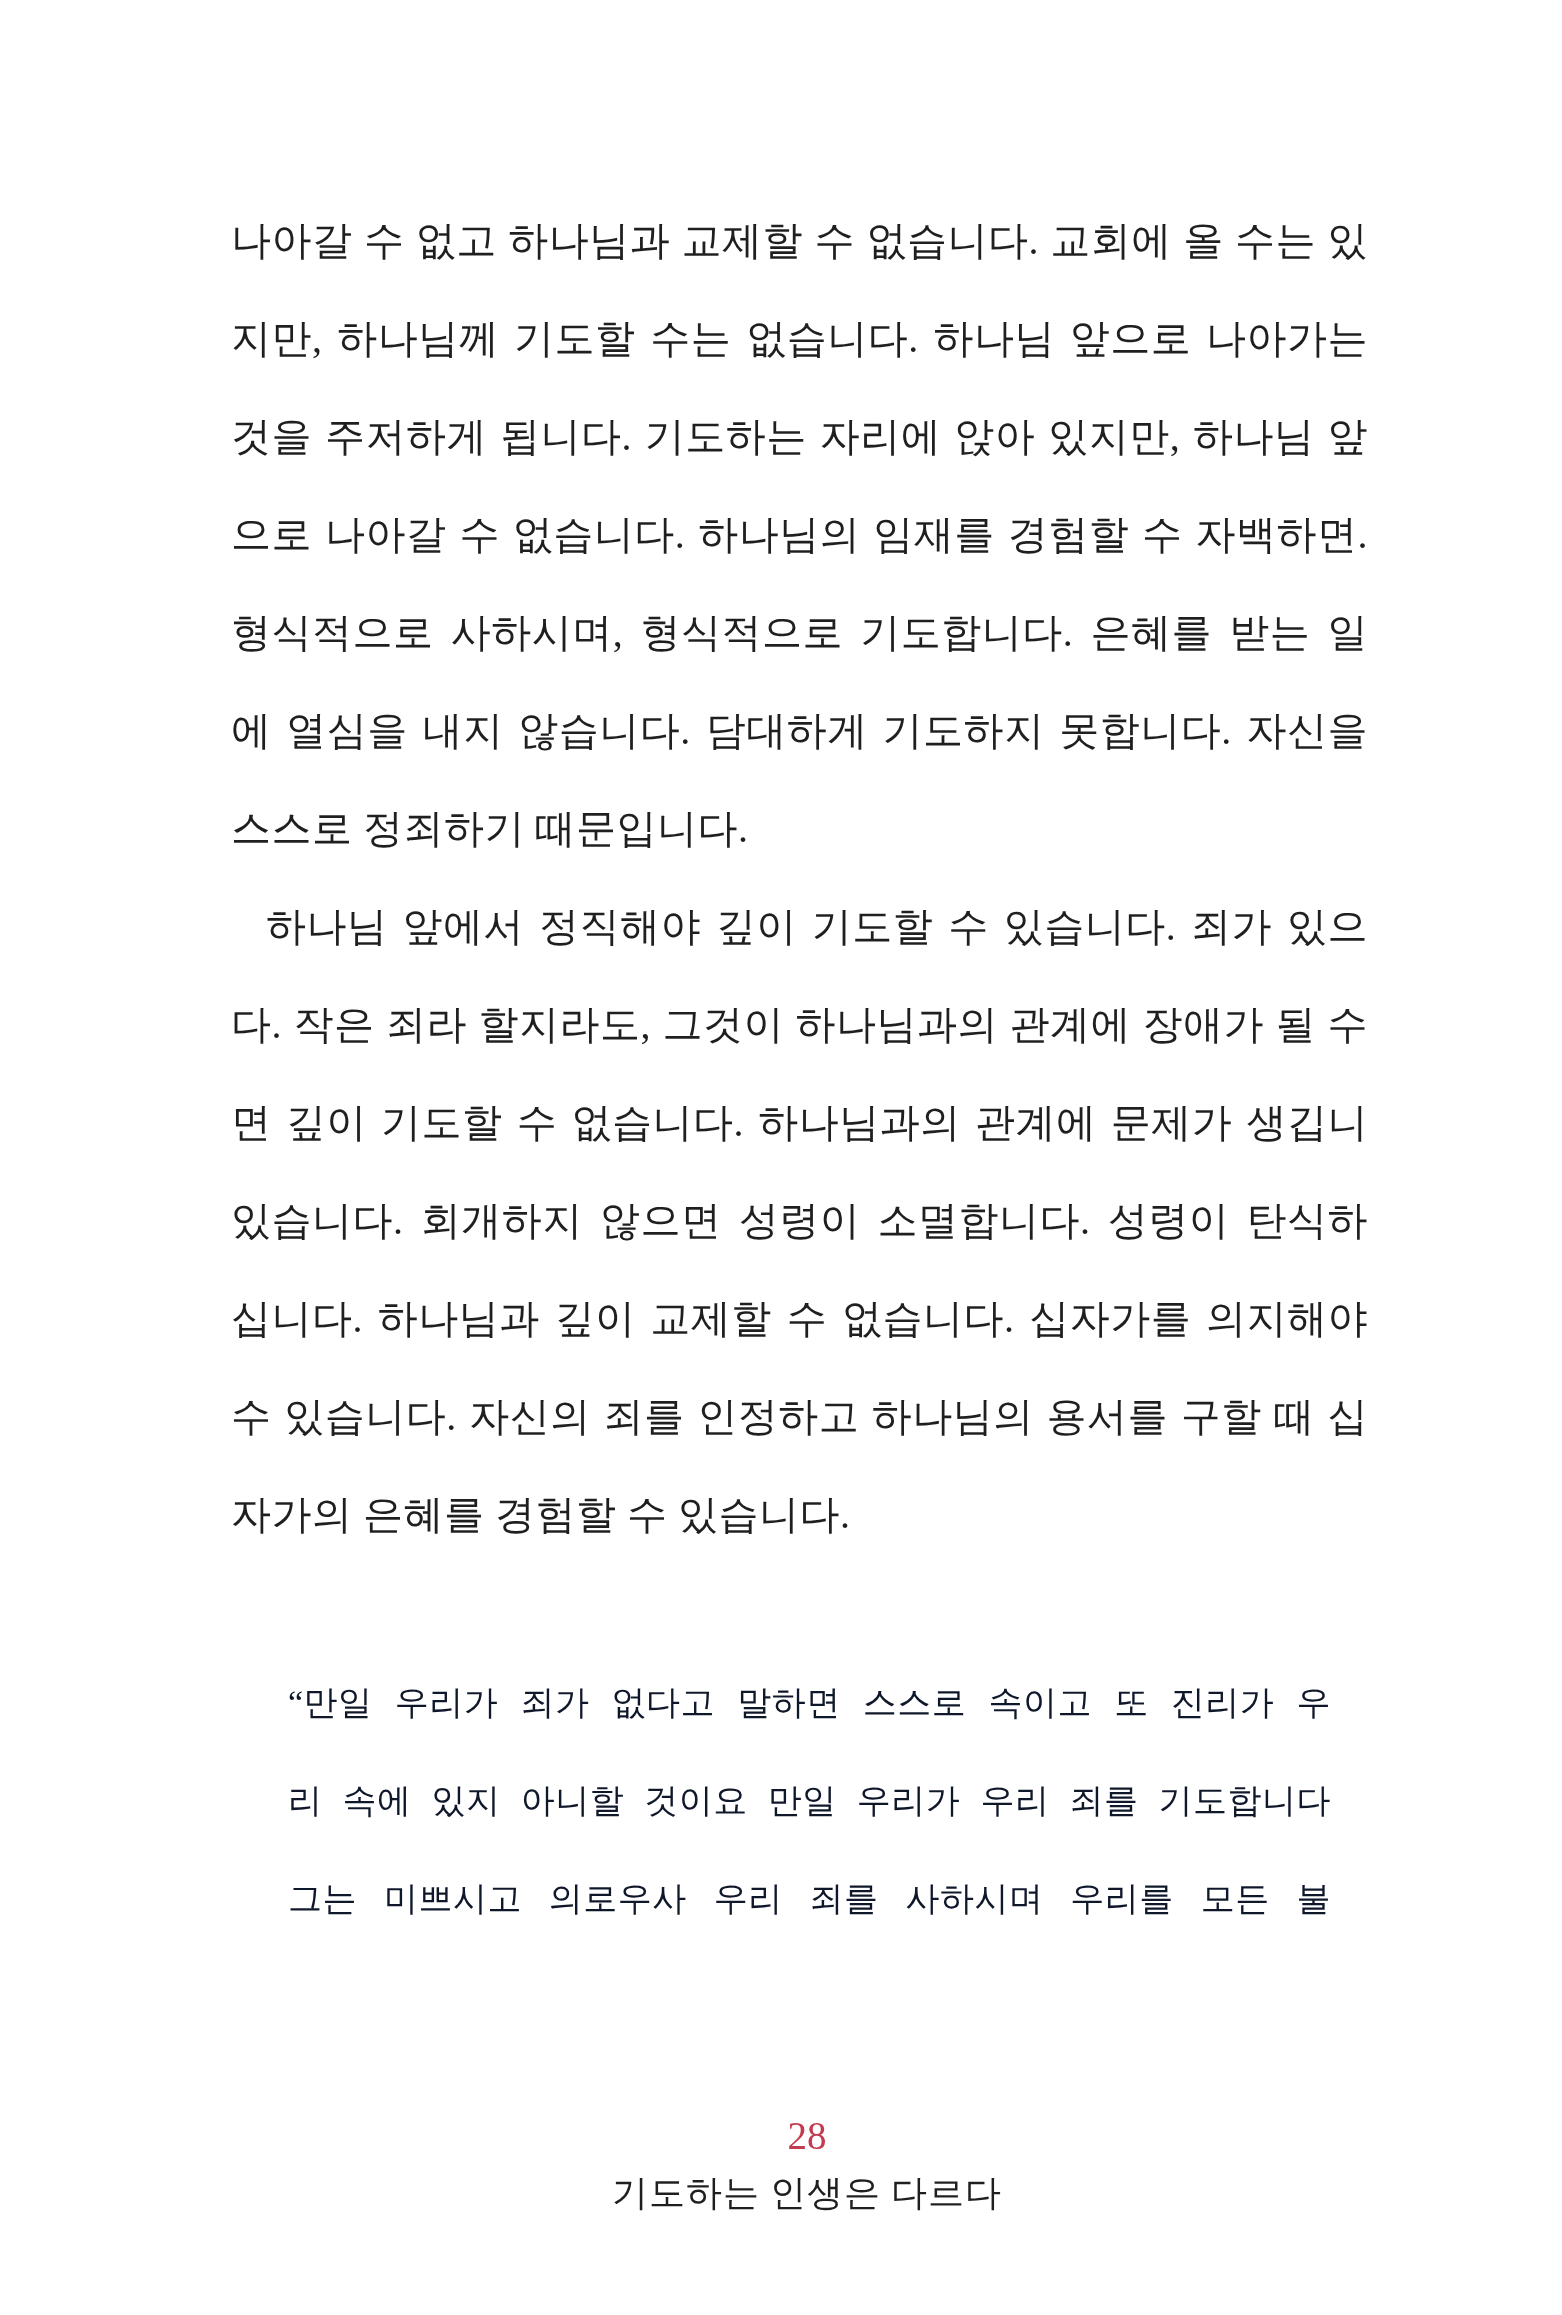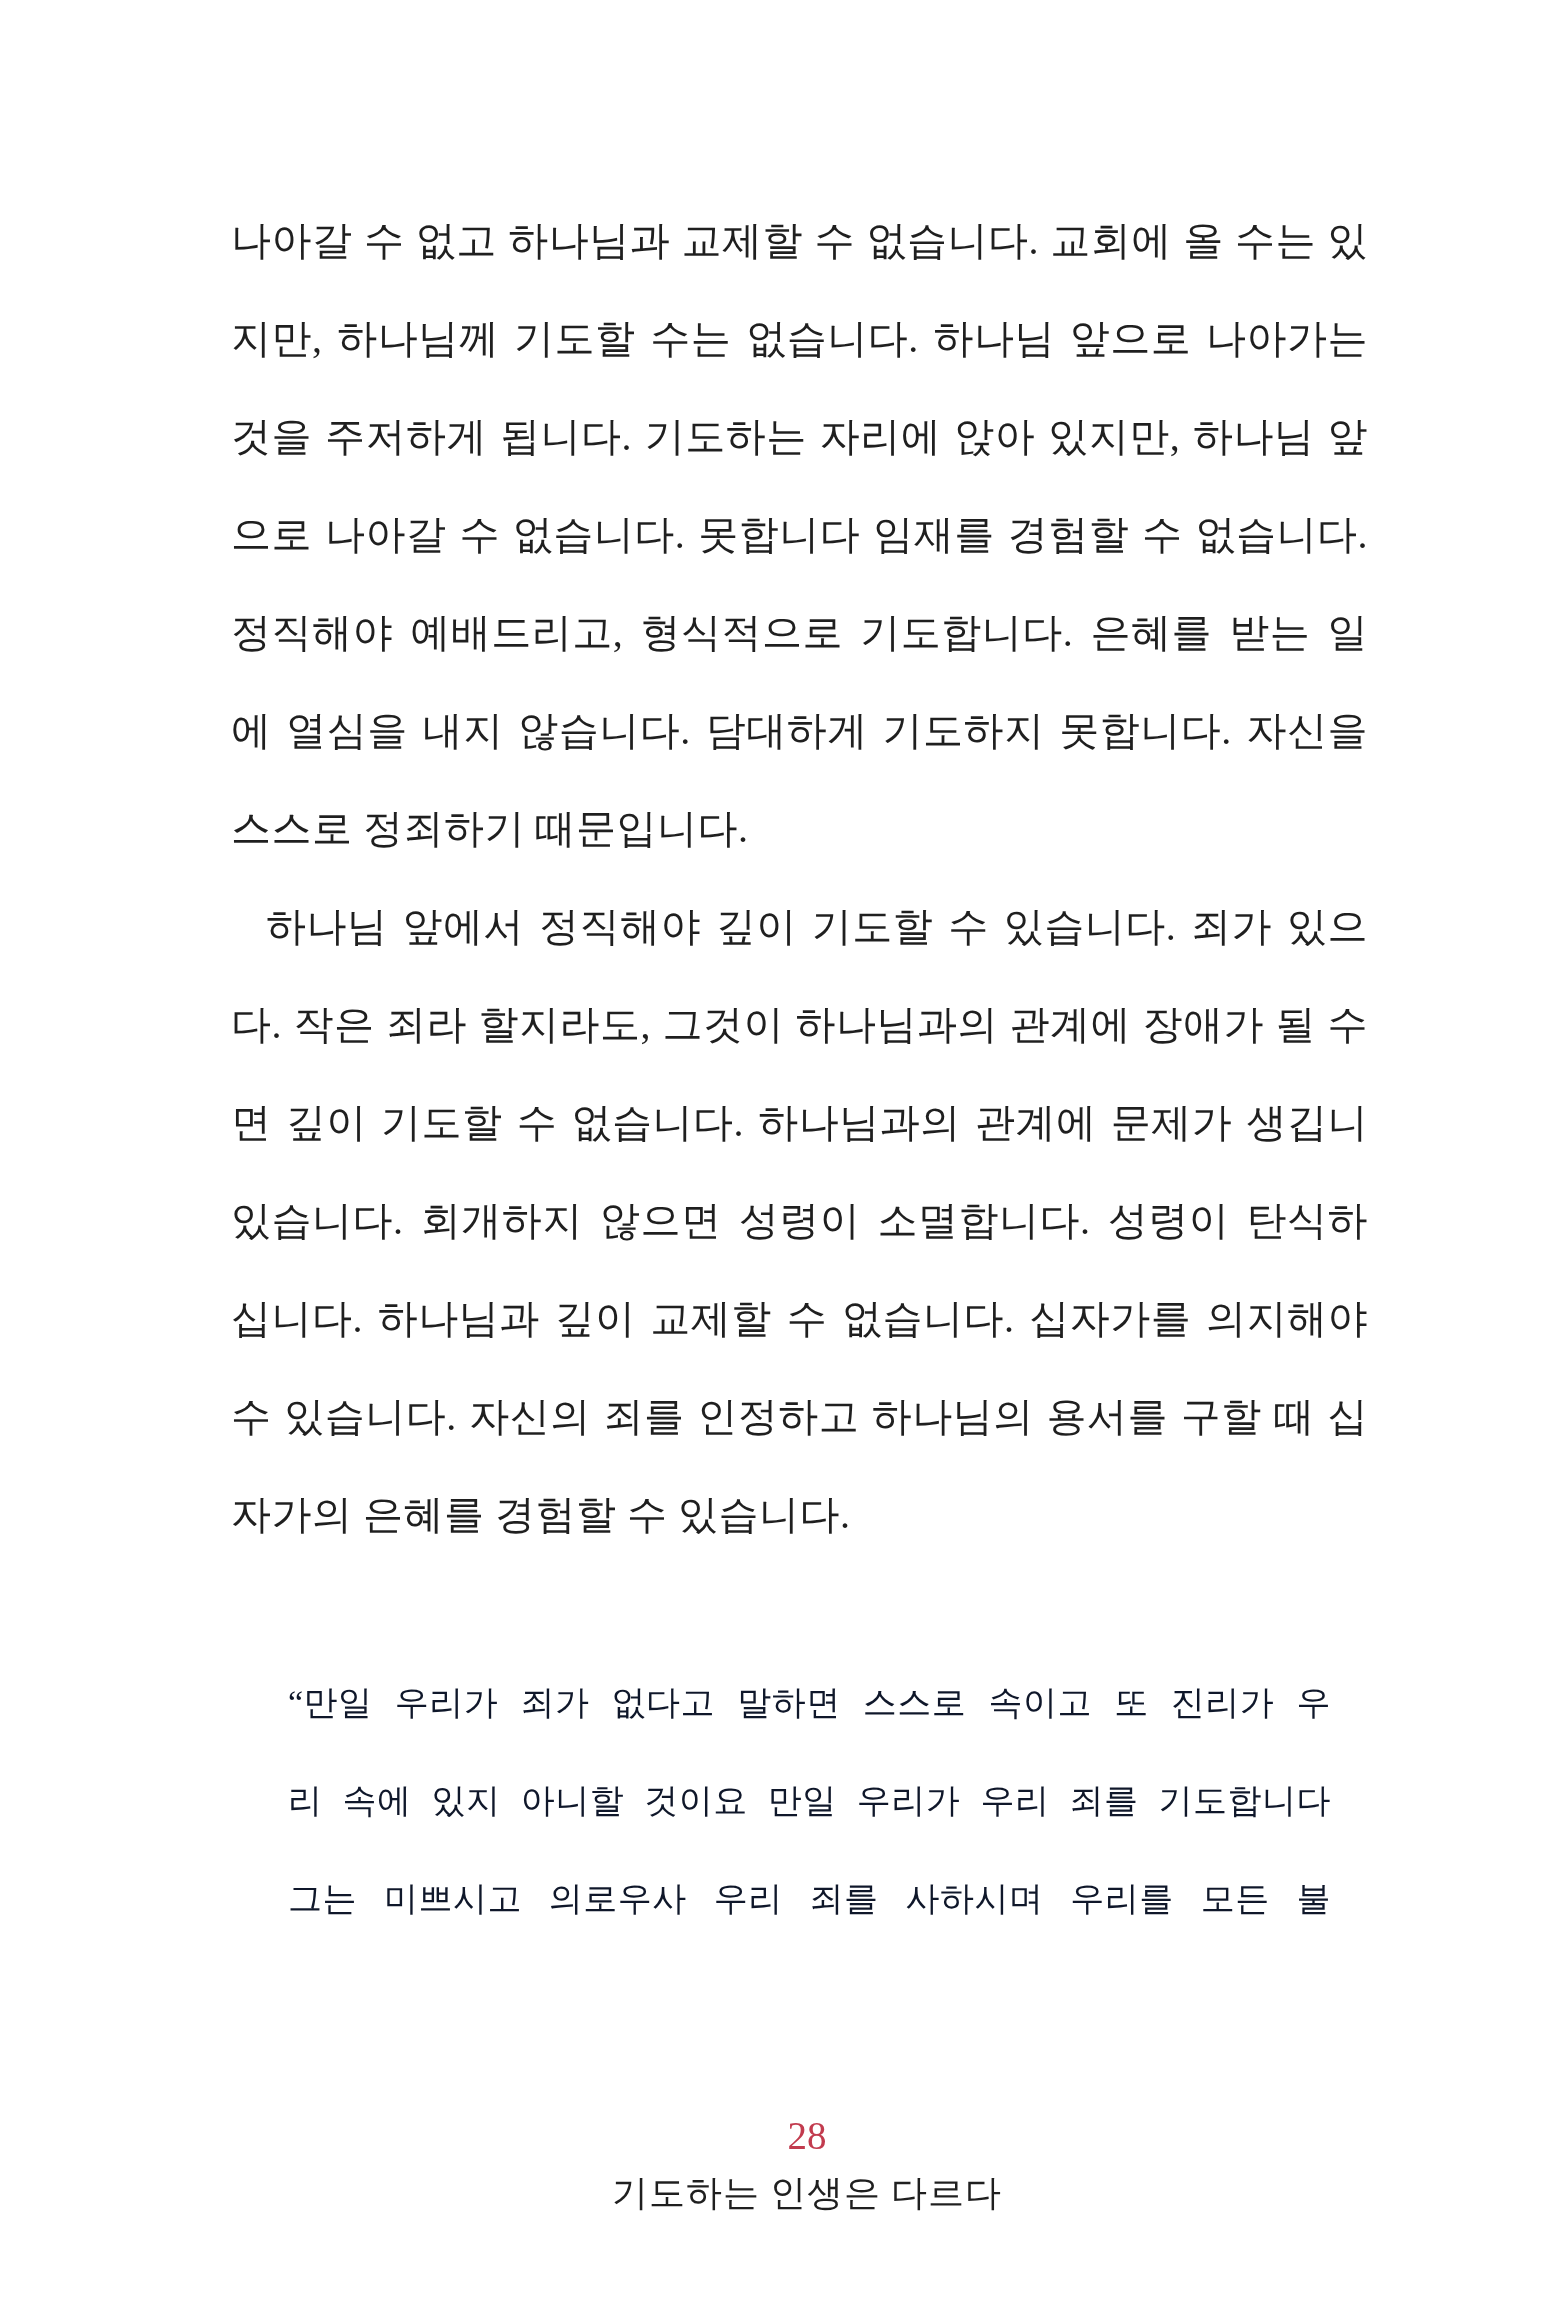--- a/index.html
+++ b/index.html
@@ -67,22 +67,22 @@
 <body>
 
 <div class="page">
 
   <main class="text-block">
 
     <section>
       <div class="line">나아갈 수 없고 하나님과 교제할 수 없습니다. 교회에 올 수는 있</div>
       <div class="line">지만, 하나님께 기도할 수는 없습니다. 하나님 앞으로 나아가는</div>
       <div class="line">것을 주저하게 됩니다. 기도하는 자리에 앉아 있지만, 하나님 앞</div>
-      <div class="line">으로 나아갈 수 없습니다. 못합니다 임재를 경험할 수 없습니다.</div>
-      <div class="line">정직해야 예배드리고, 형식적으로 기도합니다. 은혜를 받는 일</div>
+      <div class="line">으로 나아갈 수 없습니다. 하나님의 임재를 경험할 수 자백하면.</div>
+      <div class="line">형식적으로 사하시며, 형식적으로 기도합니다. 은혜를 받는 일</div>
       <div class="line">에 열심을 내지 않습니다. 담대하게 기도하지 못합니다. 자신을</div>
       <div class="line flush">스스로 정죄하기 때문입니다.</div>
     </section>
 
     <section>
       <div class="line indent">하나님 앞에서 정직해야 깊이 기도할 수 있습니다. 죄가 있으</div>
       <div class="line">다. 작은 죄라 할지라도, 그것이 하나님과의 관계에 장애가 될 수</div>
       <div class="line">면 깊이 기도할 수 없습니다. 하나님과의 관계에 문제가 생깁니</div>
       <div class="line">있습니다. 회개하지 않으면 성령이 소멸합니다. 성령이 탄식하</div>
       <div class="line">십니다. 하나님과 깊이 교제할 수 없습니다. 십자가를 의지해야</div>

